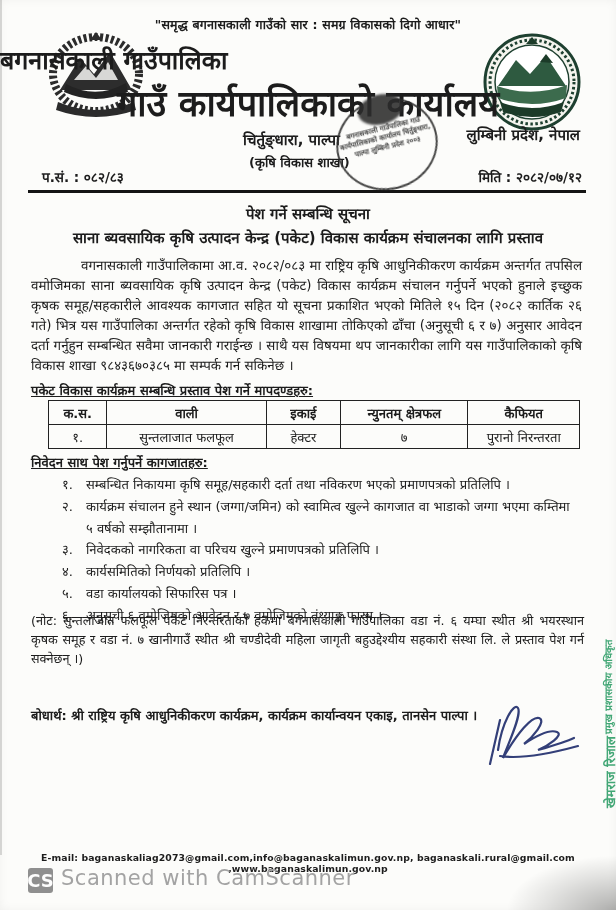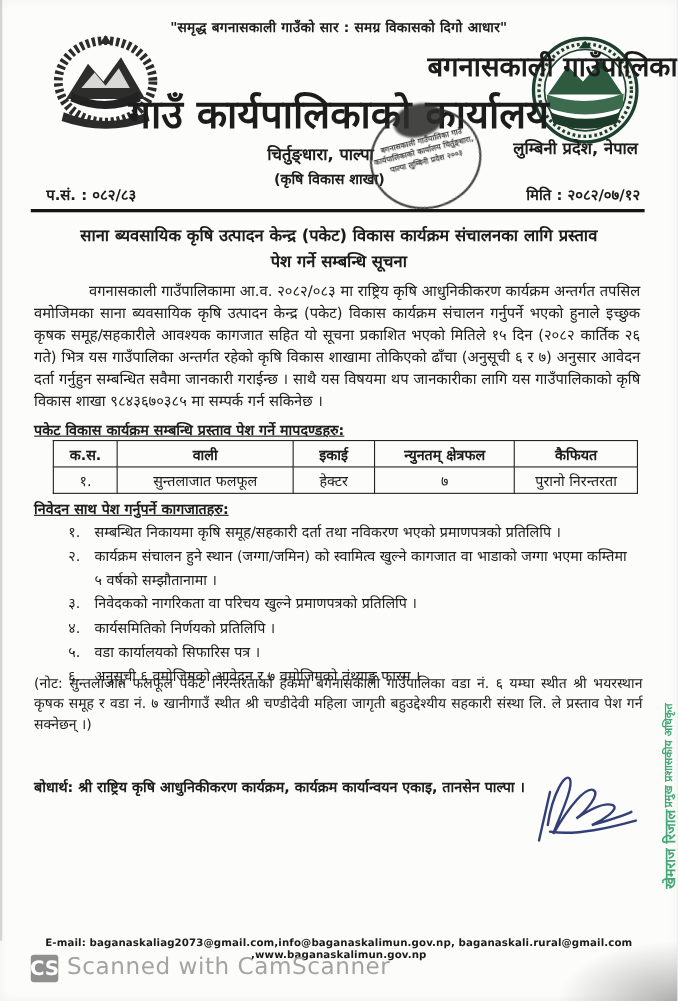--- a/index.html
+++ b/index.html
@@ -9,21 +9,21 @@
     background:#fcfcfa; overflow:hidden; color:#1c1c1c;
     font-family:"DejaVu Sans","Liberation Sans",sans-serif;
     box-shadow: inset 0 0 10px rgba(0,0,0,.05);
   }
   .edge-left { position:absolute; left:0; top:0; height:855px; width:2px; background:rgba(0,0,0,.14); }
   .corner-shadow { position:absolute; right:0; bottom:0; width:110px; height:55px;
     background: radial-gradient(ellipse at 100% 100%, rgba(0,0,0,.30) 0%, rgba(0,0,0,.10) 45%, transparent 70%); }
 
   
   .motto { position:absolute; top:16px; left:0; right:0; text-align:center; font-size:12.5px; font-weight:bold; letter-spacing:.2px; }
-  .org-name { position:absolute; top:42px; left:0; right:0; text-align:right; font-size:25px; font-weight:bold; }
+  .org-name { position:absolute; top:42px; left:0; right:0; text-align:left; font-size:25px; font-weight:bold; }
   .office-name { position:absolute; top:78px; left:0; right:0; text-align:center; font-size:36px; font-weight:bold; }
   .addr-left { position:absolute; top:129px; left:243px; font-size:15px; font-weight:bold; }
   .addr-right { position:absolute; top:124px; right:36px; font-size:15px; font-weight:bold; }
   .dept { position:absolute; top:153px; left:249px; font-size:13px; font-weight:bold;text-align:center; }
   .ref-no { position:absolute; top:168px; left:42px; font-size:13.5px; font-weight:bold; }
   .date { position:absolute; top:168px; right:34px; font-size:13.5px; font-weight:bold; }
   .head-rule { position:absolute; top:190px; left:28px; right:30px; height:3px; background:#141414; }
 
   .emblem-left { position:absolute; left:44px; top:28px; width:104px; height:96px; }
   .emblem-right { position:absolute; right:28px; top:32px; width:112px; height:106px; }
@@ -115,22 +115,22 @@
   <div class="date">मिति : २०८२/०७/१२</div>
   <div class="head-rule"></div>
 
   <div class="ink-stamp">
     <div class="ring"></div>
     <div class="blob"></div>
     <div class="lines">बगनासकाली गाउँपालिका गाउँ कार्यपालिकाको कार्यालय चिर्तुङ्धारा, पाल्पा लुम्बिनी प्रदेश २००३</div>
   </div>
 
   <div class="notice-title">
+    <span style="display:block">पेश गर्ने सम्बन्धि सूचना</span>
     <span style="display:block">साना ब्यवसायिक कृषि उत्पादन केन्द्र (पकेट) विकास कार्यक्रम संचालनका लागि प्रस्ताव</span>
-    <span style="display:block">पेश गर्ने सम्बन्धि सूचना</span>
   </div>
 
   <p class="body-par">वगनासकाली गाउँपालिकामा आ.व. २०८२/०८३ मा राष्ट्रिय कृषि आधुनिकीकरण कार्यक्रम अन्तर्गत तपसिल वमोजिमका साना ब्यवसायिक कृषि उत्पादन केन्द्र (पकेट) विकास कार्यक्रम संचालन गर्नुपर्ने भएको हुनाले इच्छुक कृषक समूह/सहकारीले आवश्यक कागजात सहित यो सूचना प्रकाशित भएको मितिले १५ दिन (२०८२ कार्तिक २६ गते) भित्र यस गाउँपालिका अन्तर्गत रहेको कृषि विकास शाखामा तोकिएको ढाँचा (अनुसूची ६ र ७) अनुसार आवेदन दर्ता गर्नुहुन सम्बन्धित सवैमा जानकारी गराईन्छ ।  साथै यस विषयमा थप जानकारीका लागि यस गाउँपालिकाको कृषि विकास शाखा ९८४३६७०३८५ मा सम्पर्क गर्न सकिनेछ ।</p>
 
   <div class="tbl-caption">पकेट विकास कार्यक्रम सम्बन्धि प्रस्ताव पेश गर्ने मापदण्डहरु:</div>
   <table class="criteria">
     <thead>
       <tr>
         <th class="col-sn">क.स.</th>
         <th class="col-crop">वाली</th>

